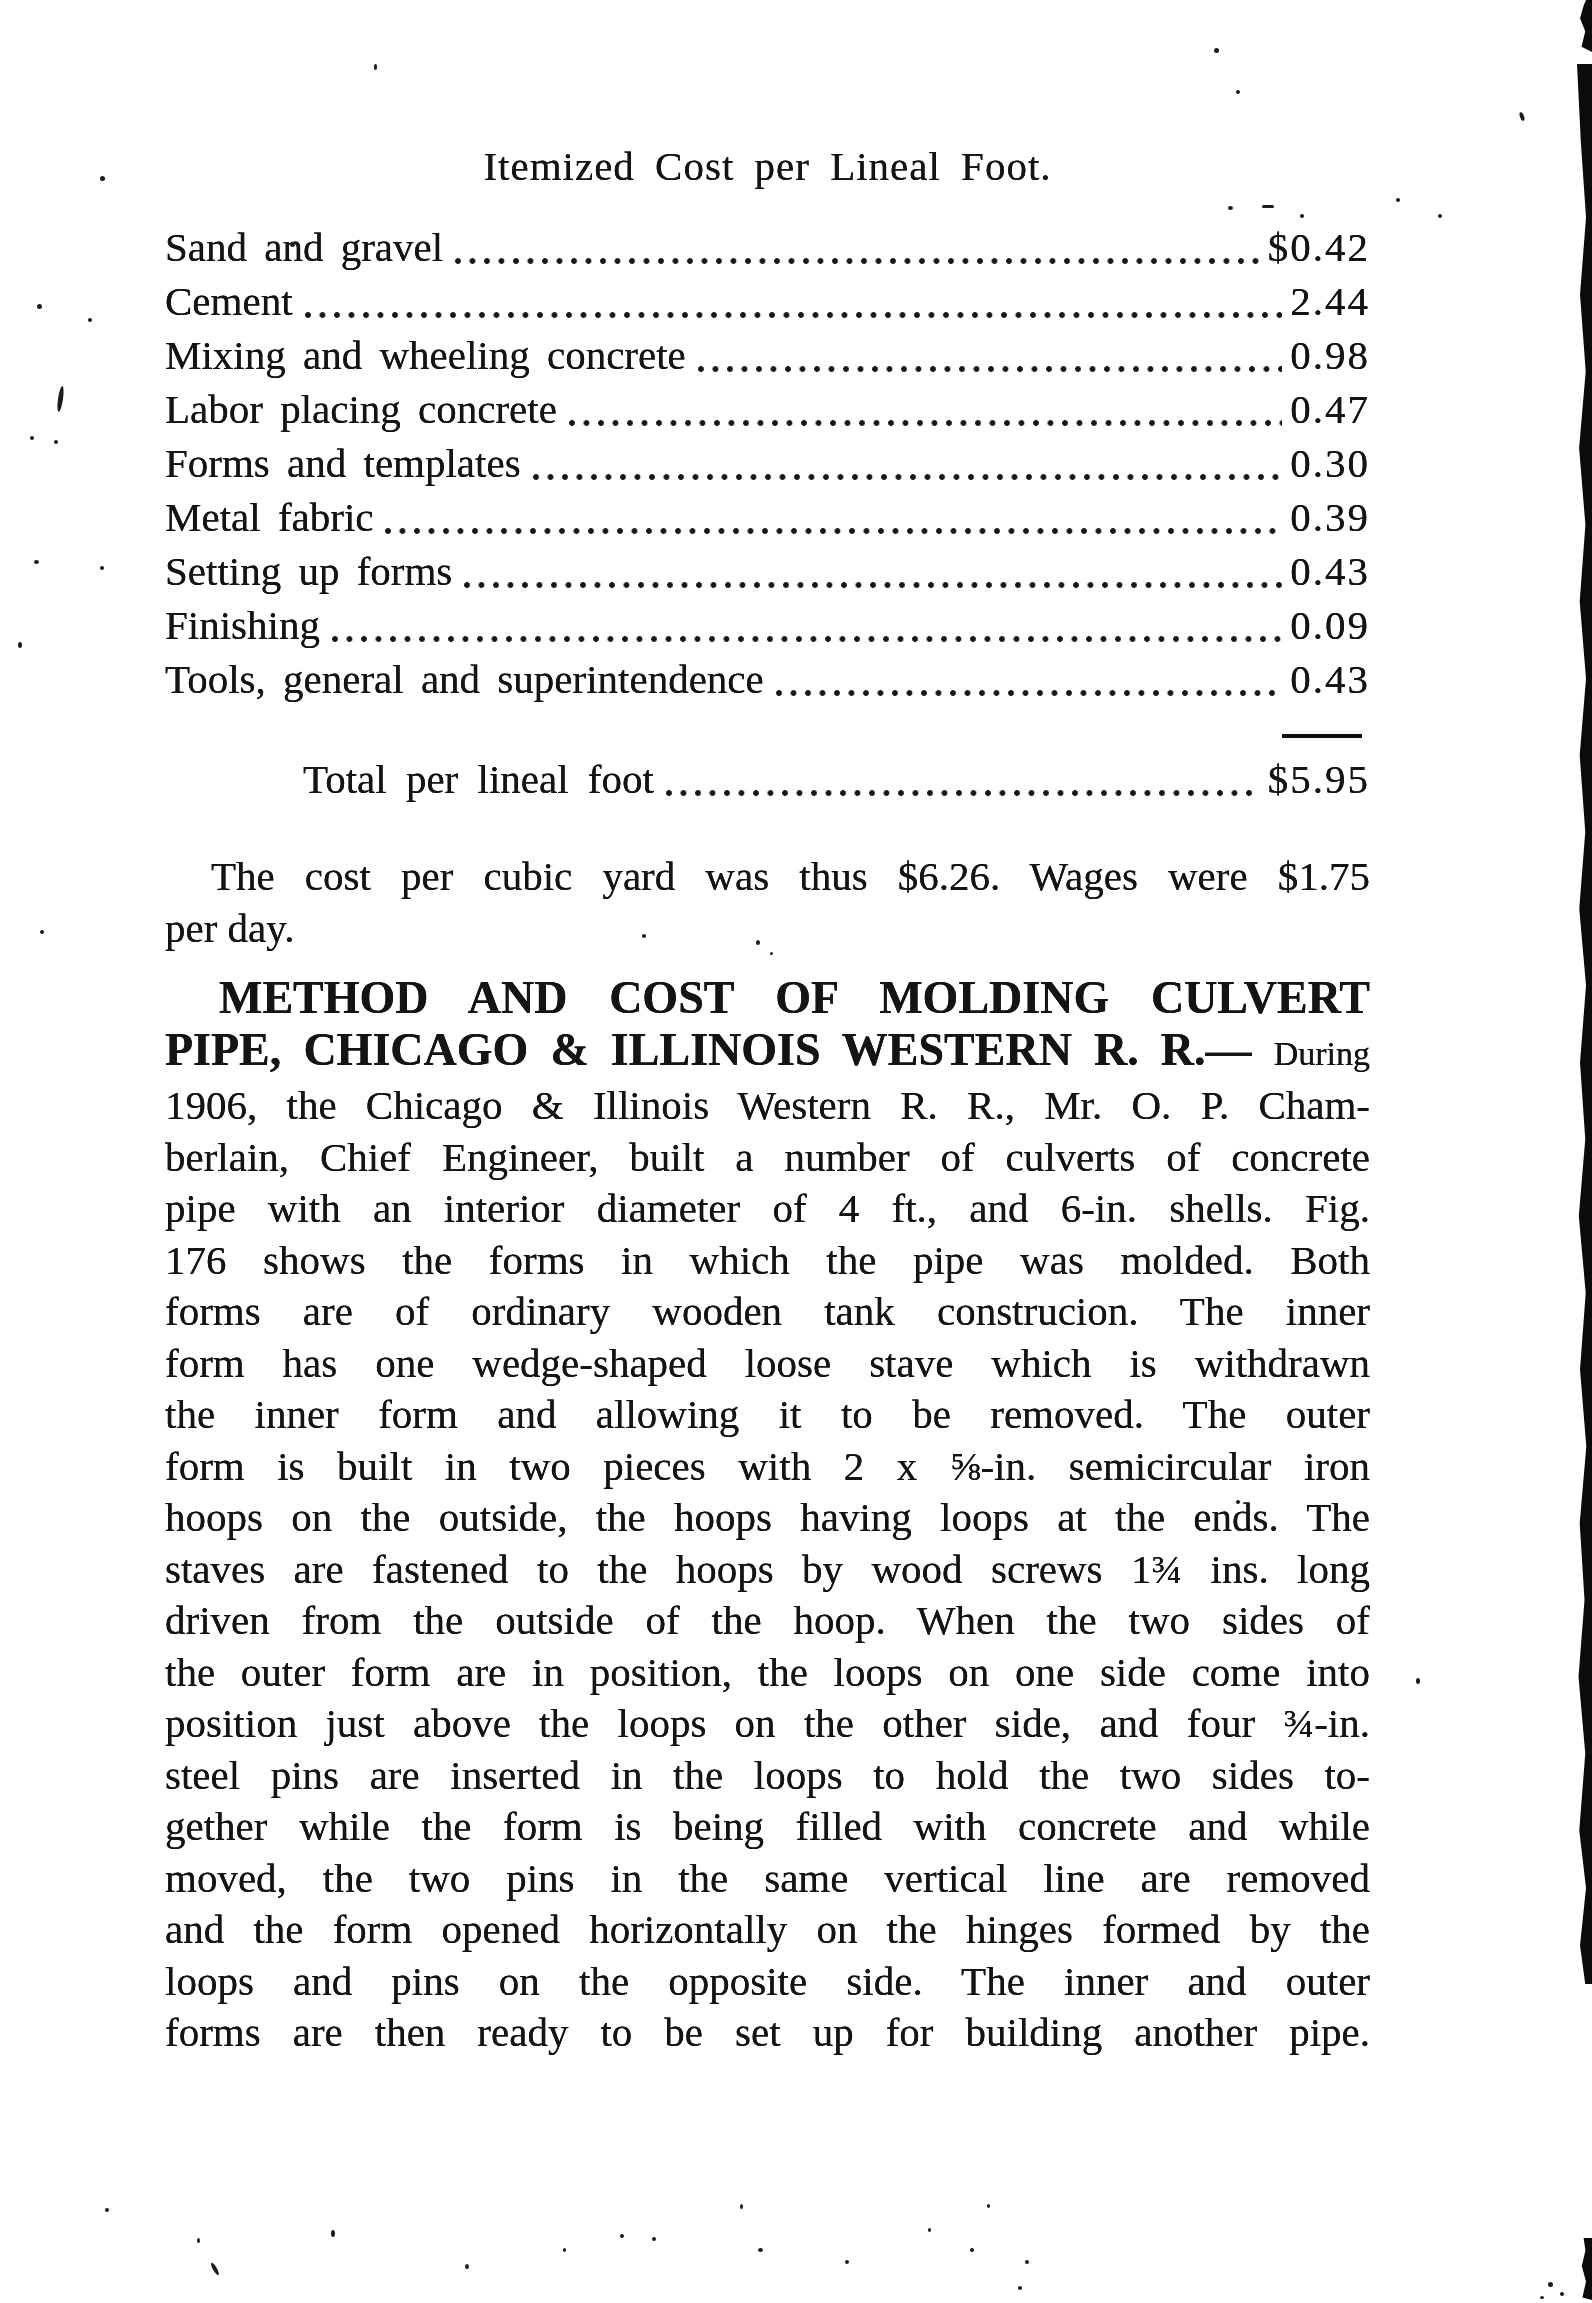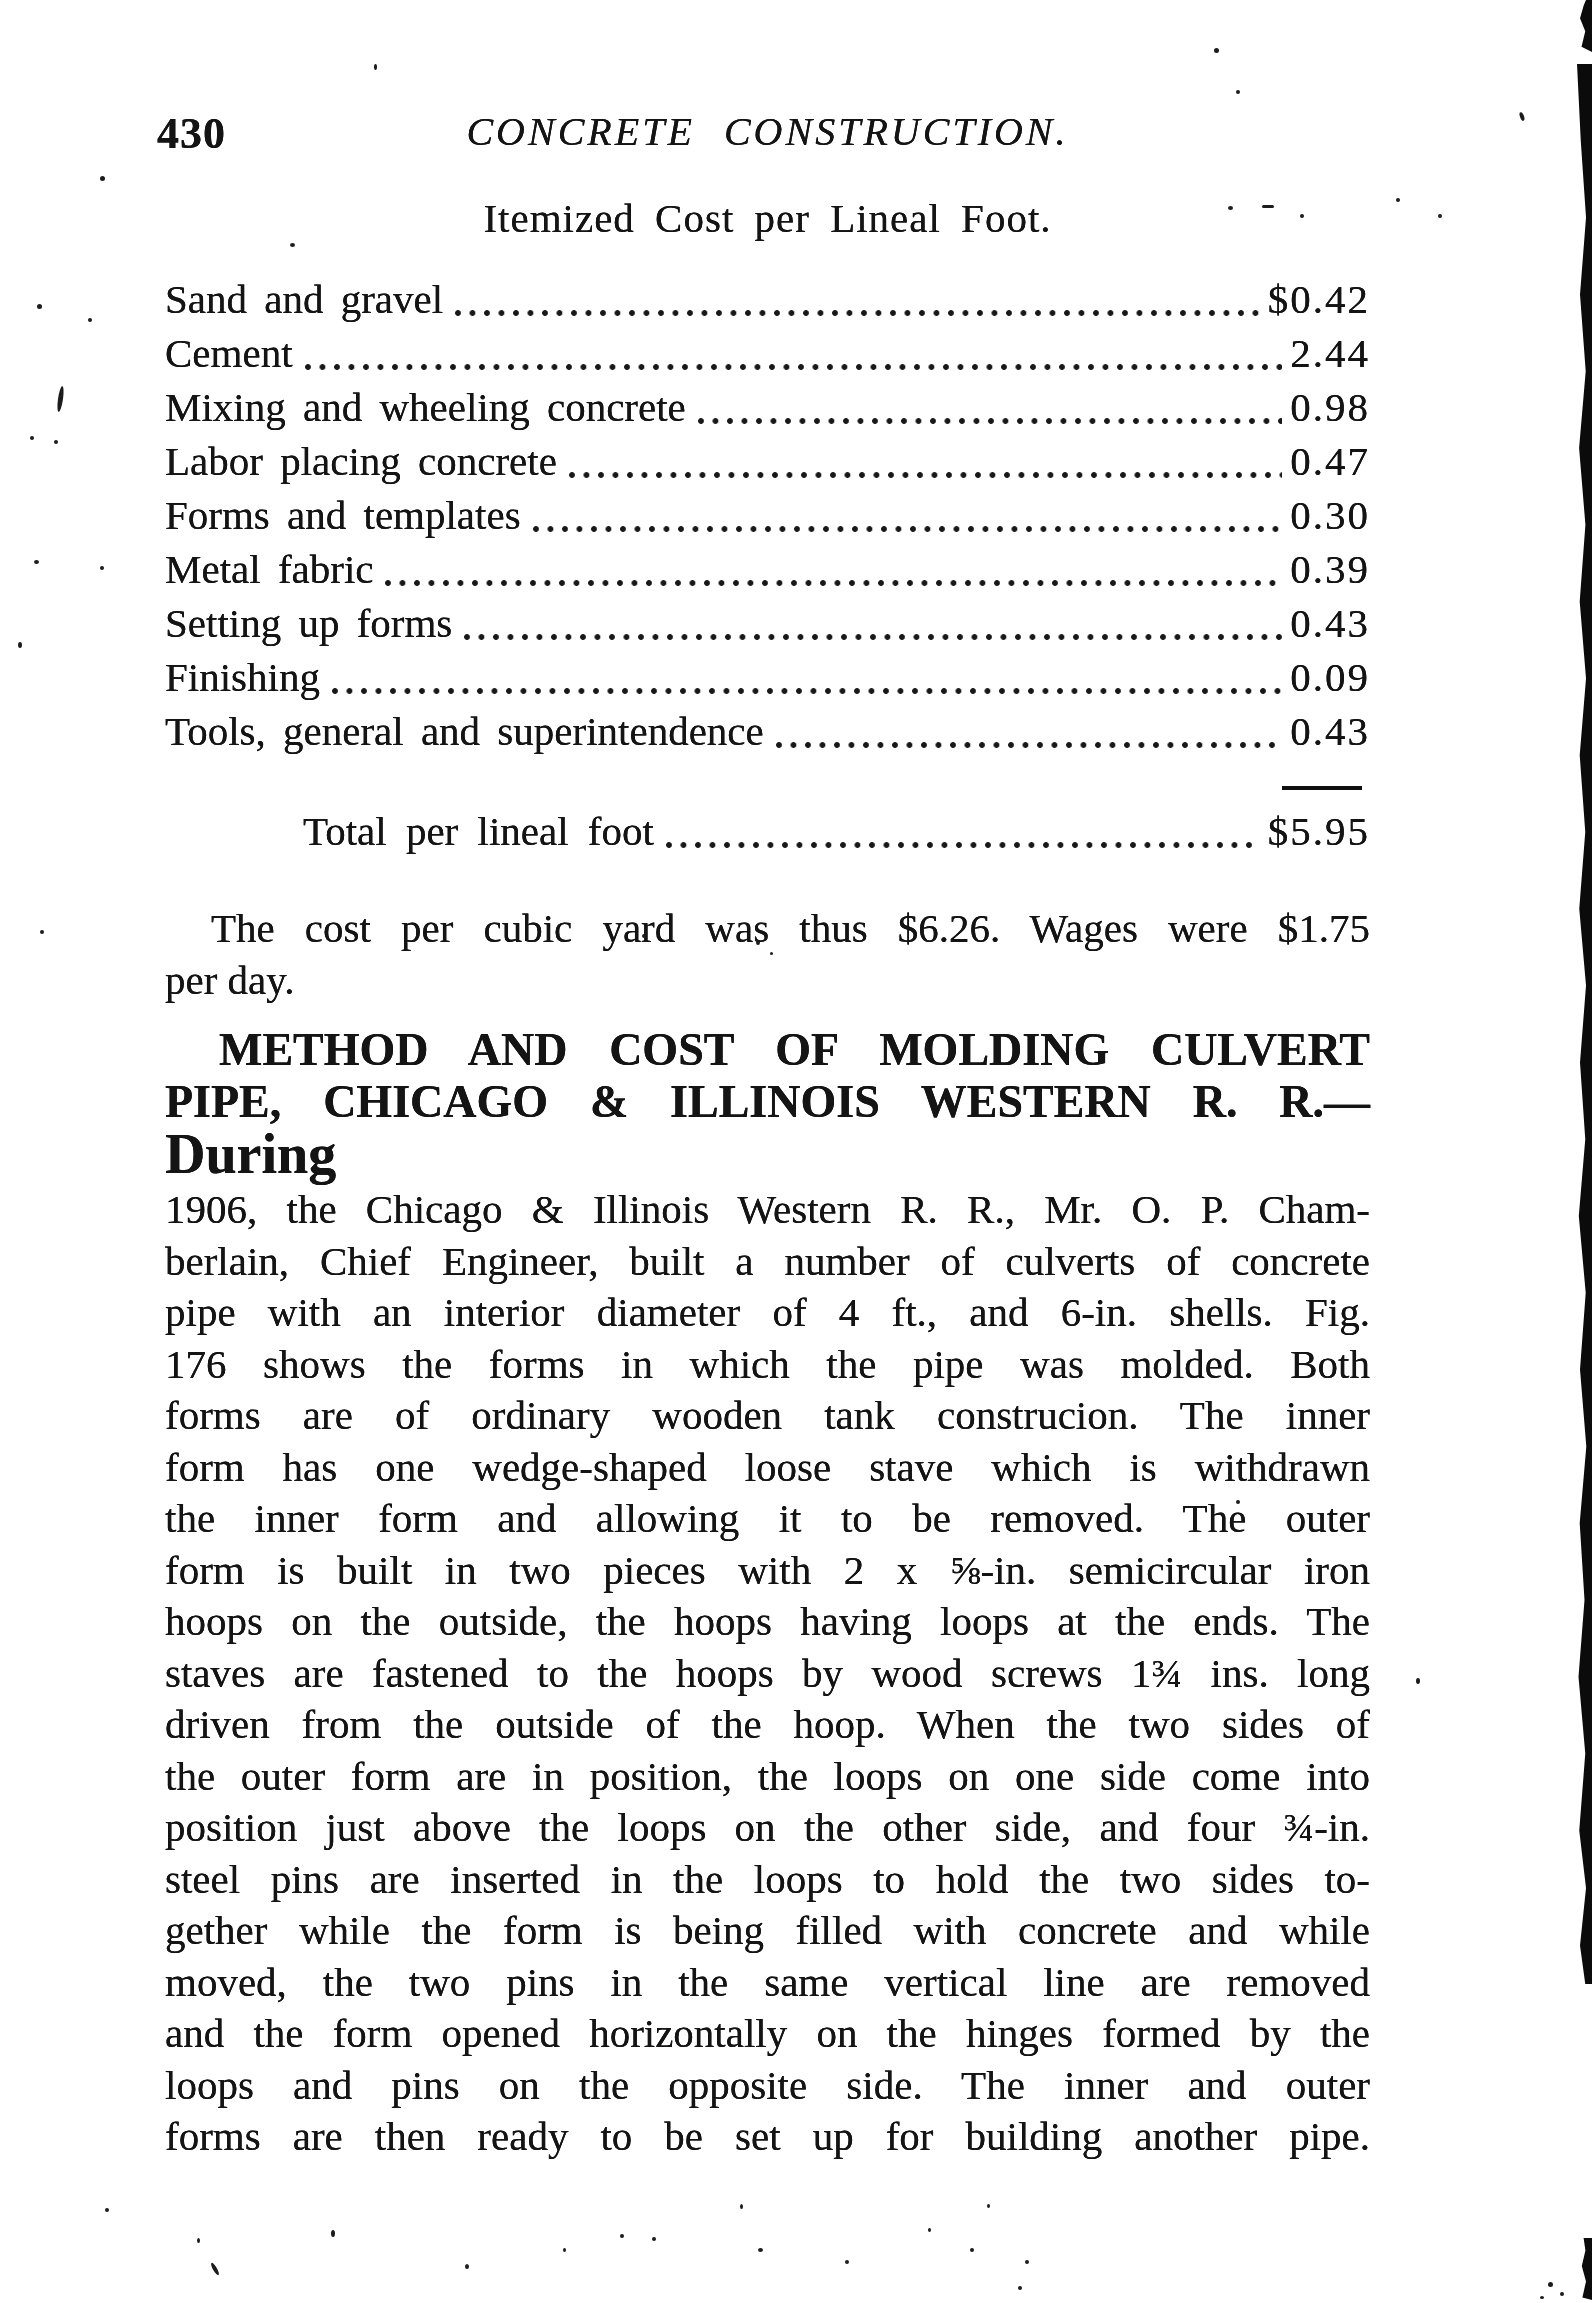--- a/index.html
+++ b/index.html
@@ -32,42 +32,38 @@
 
   
   .jl{text-align:justify;text-align-last:justify;}
   .sum-para{margin-top:16px;}
   .sum-line{font-size:41px;line-height:52px;}
   .sum-line.first{text-indent:46px;margin-top:44px;}
 
   .section{margin-top:18px;}
   .h1{font-weight:700;font-size:46px;line-height:52px;}
   .h1.first{text-indent:54px;}
-  .h1 .tail{font-weight:700;font-size:56px;}
+  .h1 .tail{font-weight:400;font-size:34px;}
   .para-lines .bline{font-size:41px;line-height:51.5px;}
 
   
   .sp{position:absolute;background:#1c1c1c;border-radius:50%;}
   .edge{position:absolute;background:#0b0b0b;}
   .edge-top-right{right:0;top:0;width:15px;height:52px;
     clip-path:polygon(100% 0,100% 100%,30% 90%,55% 60%,20% 35%,45% 10%,60% 0);}
   .edge-streak{right:0;top:64px;width:15px;height:1920px;
     clip-path:polygon(100% 0,100% 100%,55% 100%,20% 98%,60% 95%,15% 92%,55% 88%,10% 84%,50% 80%,18% 76%,62% 72%,20% 68%,58% 64%,12% 60%,55% 56%,20% 52%,60% 48%,15% 44%,55% 40%,18% 36%,60% 32%,18% 28%,56% 24%,14% 20%,58% 16%,20% 12%,60% 8%,25% 4%,0 0);}
   .edge-bottom-right{right:0;top:2238px;width:12px;height:62px;
     clip-path:polygon(100% 0,100% 100%,20% 96%,50% 70%,15% 45%,45% 20%,30% 0);}
 </style>
 </head>
 <body>
 
 <div class="content">
 
-  <div class="hdr">
-    <span class="pageno">430</span>
-    <span class="runhead">CONCRETE CONSTRUCTION.</span>
-  </div>
 
   <div class="tbl-title">Itemized Cost per Lineal Foot.</div>
 
   <div class="cost-rows">
 
       <div class="crow">
         <span class="clabel">Sand and gravel</span>
         <span class="dots"></span>
         <span class="cvalue">$0.42</span>
       </div>

